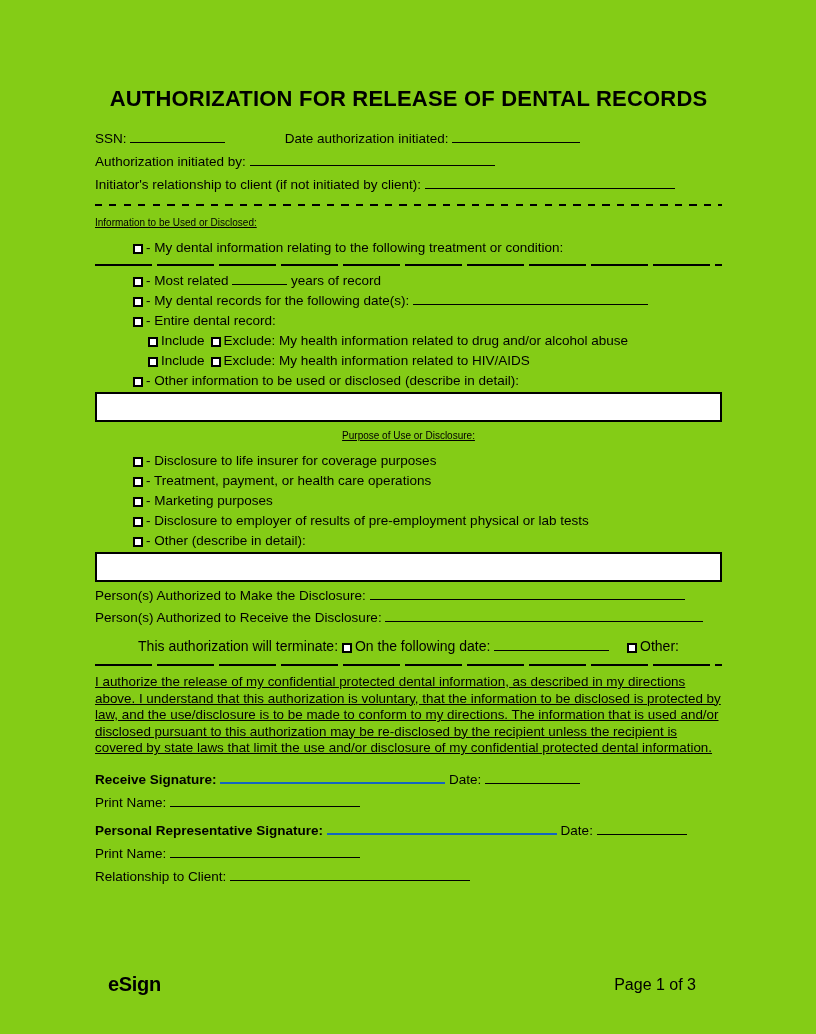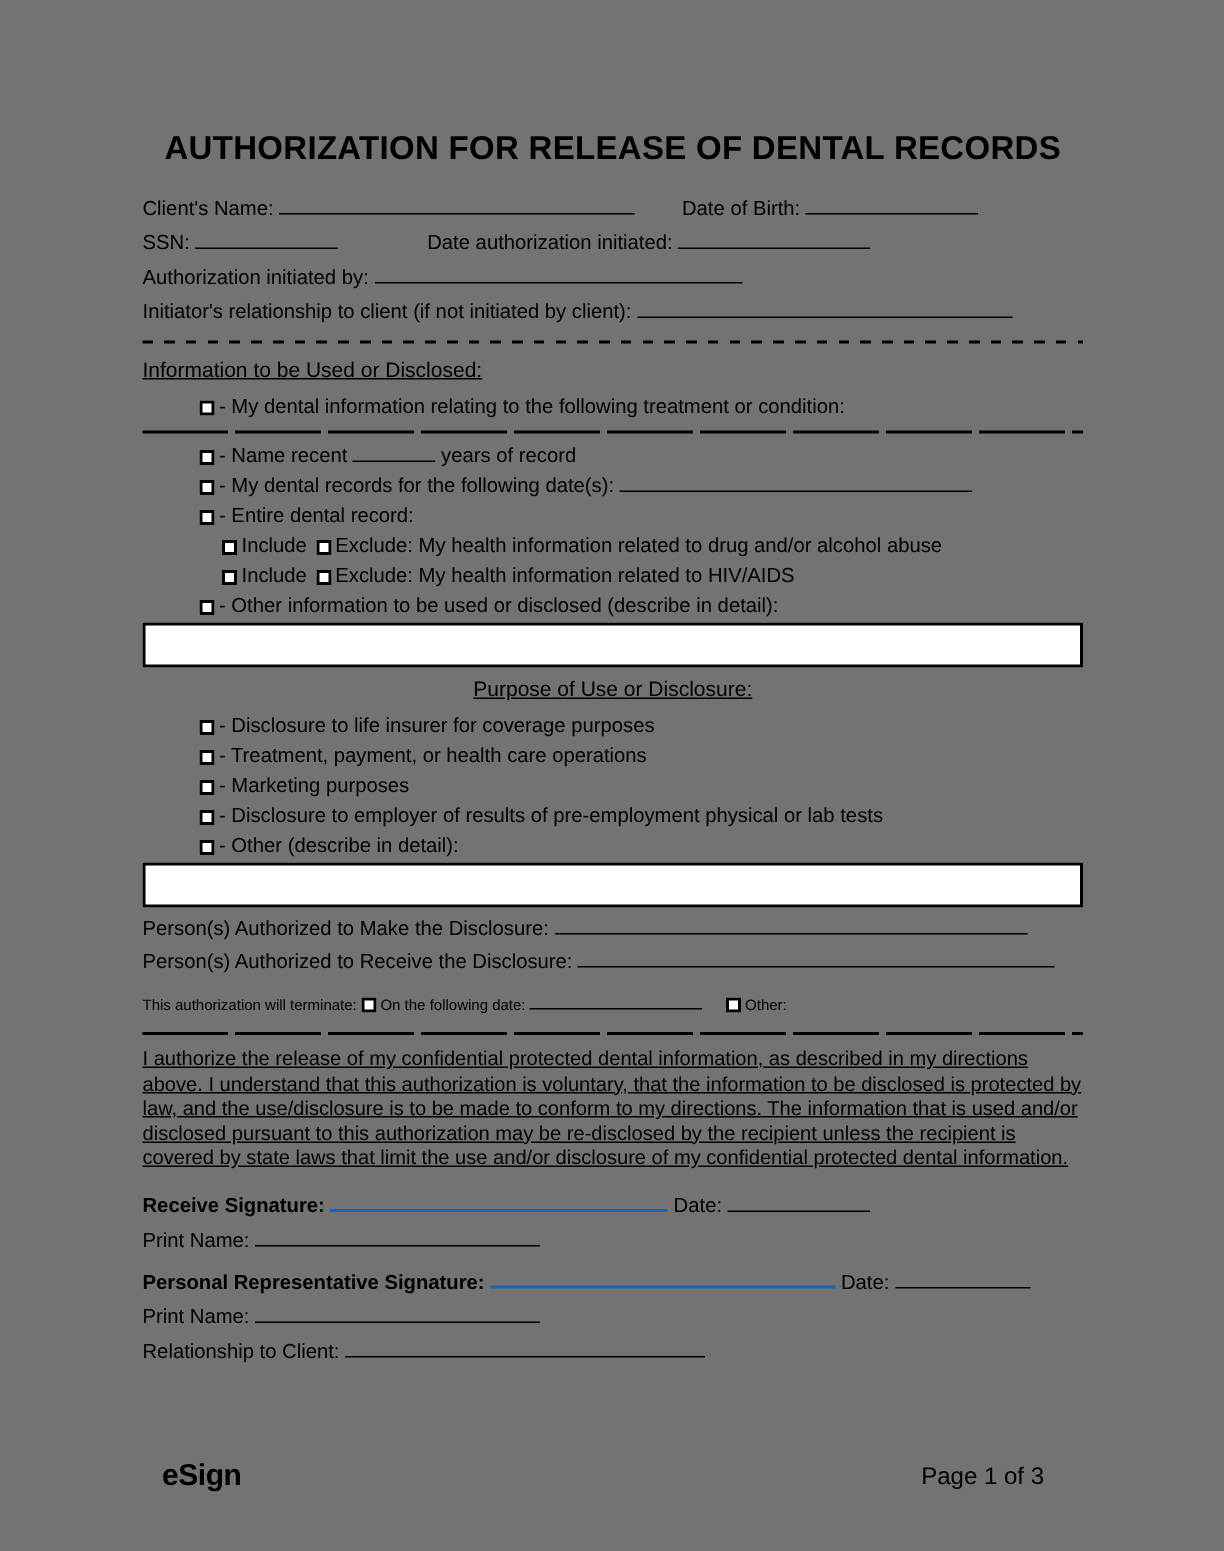--- a/index.html
+++ b/index.html
@@ -3,21 +3,21 @@
 <meta charset="utf-8">
 <style>
   * { margin:0; padding:0; box-sizing:border-box; }
   html,body { background:#ffffff; }
   body { font-family:"Liberation Sans","DejaVu Sans",sans-serif; color:#000; }
 
   .page {
     position:relative;
     width:816px; height:1034px;
     margin:0 auto;
-    background:#737373;
+    background:#84cc16;
     padding:86px 94px 0 95px;
     overflow:hidden;
   }
 
   .title {
     font-size:22px; font-weight:bold; letter-spacing:0.2px;
     text-align:center; line-height:26px; margin-bottom:18px;
     white-space:nowrap;
   }
 
@@ -44,21 +44,21 @@
 
   .gapA{display:inline-block;width:24px;} .gapB{display:inline-block;width:52px;}
   .gapC{display:inline-block;width:10px;}
 
   .divider-dashed {
     height:2px; margin:10px 0 8px;
     background:repeating-linear-gradient(90deg,#000 0 7px,transparent 7px 14.5px);
   }
 
   .section-heading {
-    font-size:14px; line-height:18px; margin-bottom:6px;
+    font-size:10px; line-height:18px; margin-bottom:6px;
     text-decoration:underline;
   }
   .purpose-heading { margin-top:2px;text-align:center; }
 
   .cb-row { font-size:13.5px; line-height:19px; margin-bottom:1px; white-space:nowrap;padding-left:38px; }
   .checkbox {
     display:inline-block; width:10px; height:10px;
     border:2px solid #000; background:#fff;
     vertical-align:-2px; margin-right:3px;
   }
@@ -74,21 +74,21 @@
     background:repeating-linear-gradient(90deg,#000 0 57px,transparent 57px 62px);
   }
 
   .bigbox {
     width:627px; height:30px;
     border:2px solid #000; background:#fff;
     margin:2px 0 5px;
   }
 
   .person-row { font-size:13.5px; line-height:18px; margin-bottom:4px; white-space:nowrap; }
-  .terminate-row { margin-top:10px; font-size:10px; line-height:19px; white-space:nowrap; }
+  .terminate-row { margin-top:10px; font-size:14px; line-height:19px; white-space:nowrap;text-align:center; }
 
   .paragraph {
     margin-top:8px; width:632px;
     font-size:13.4px; line-height:16.5px;text-decoration:underline;
   }
 
   .sig-block { margin-top:14px; }
   .sig-row { font-size:13.5px; line-height:18px; margin-bottom:5px; white-space:nowrap; }
   .bold { font-weight:bold; }
   .rep-row { margin-top:10px; }
@@ -102,27 +102,20 @@
     font-size:16px;
   }
 </style>
 </head>
 <body>
 
 <div class="page">
 
   <div class="title">AUTHORIZATION FOR RELEASE OF DENTAL RECORDS</div>
 
-  <div class="frow">
-    <span class="lbl">Client's Name:</span>
-    <span class="blank w237"></span>
-    <span class="gapA"></span>
-    <span class="lbl">Date of Birth:</span>
-    <span class="blank w115"></span>
-  </div>
 
   <div class="frow">
     <span class="lbl">SSN:</span>
     <span class="blank w95"></span>
     <span class="gapB"></span>
     <span class="lbl">Date authorization initiated:</span>
     <span class="blank w128"></span>
   </div>
 
   <div class="frow">
@@ -135,21 +128,21 @@
     <span class="blank w250"></span>
   </div>
 
   <div class="divider-dashed"></div>
 
   <div class="section-heading">Information to be Used or Disclosed:</div>
 
   <div class="cb-row"><span class="checkbox"></span><span>- My dental information relating to the following treatment or condition:</span></div>
   <div class="write-line"></div>
 
-  <div class="cb-row"><span class="checkbox"></span><span>- Name recent</span>
+  <div class="cb-row"><span class="checkbox"></span><span>- Most related</span>
     <span class="blank w55"></span>
     <span>years of record</span>
   </div>
 
   <div class="cb-row"><span class="checkbox"></span><span>- My dental records for the following date(s):</span>
     <span class="blank w235"></span>
   </div>
 
   <div class="cb-row"><span class="checkbox"></span><span>- Entire dental record:</span></div>
 

